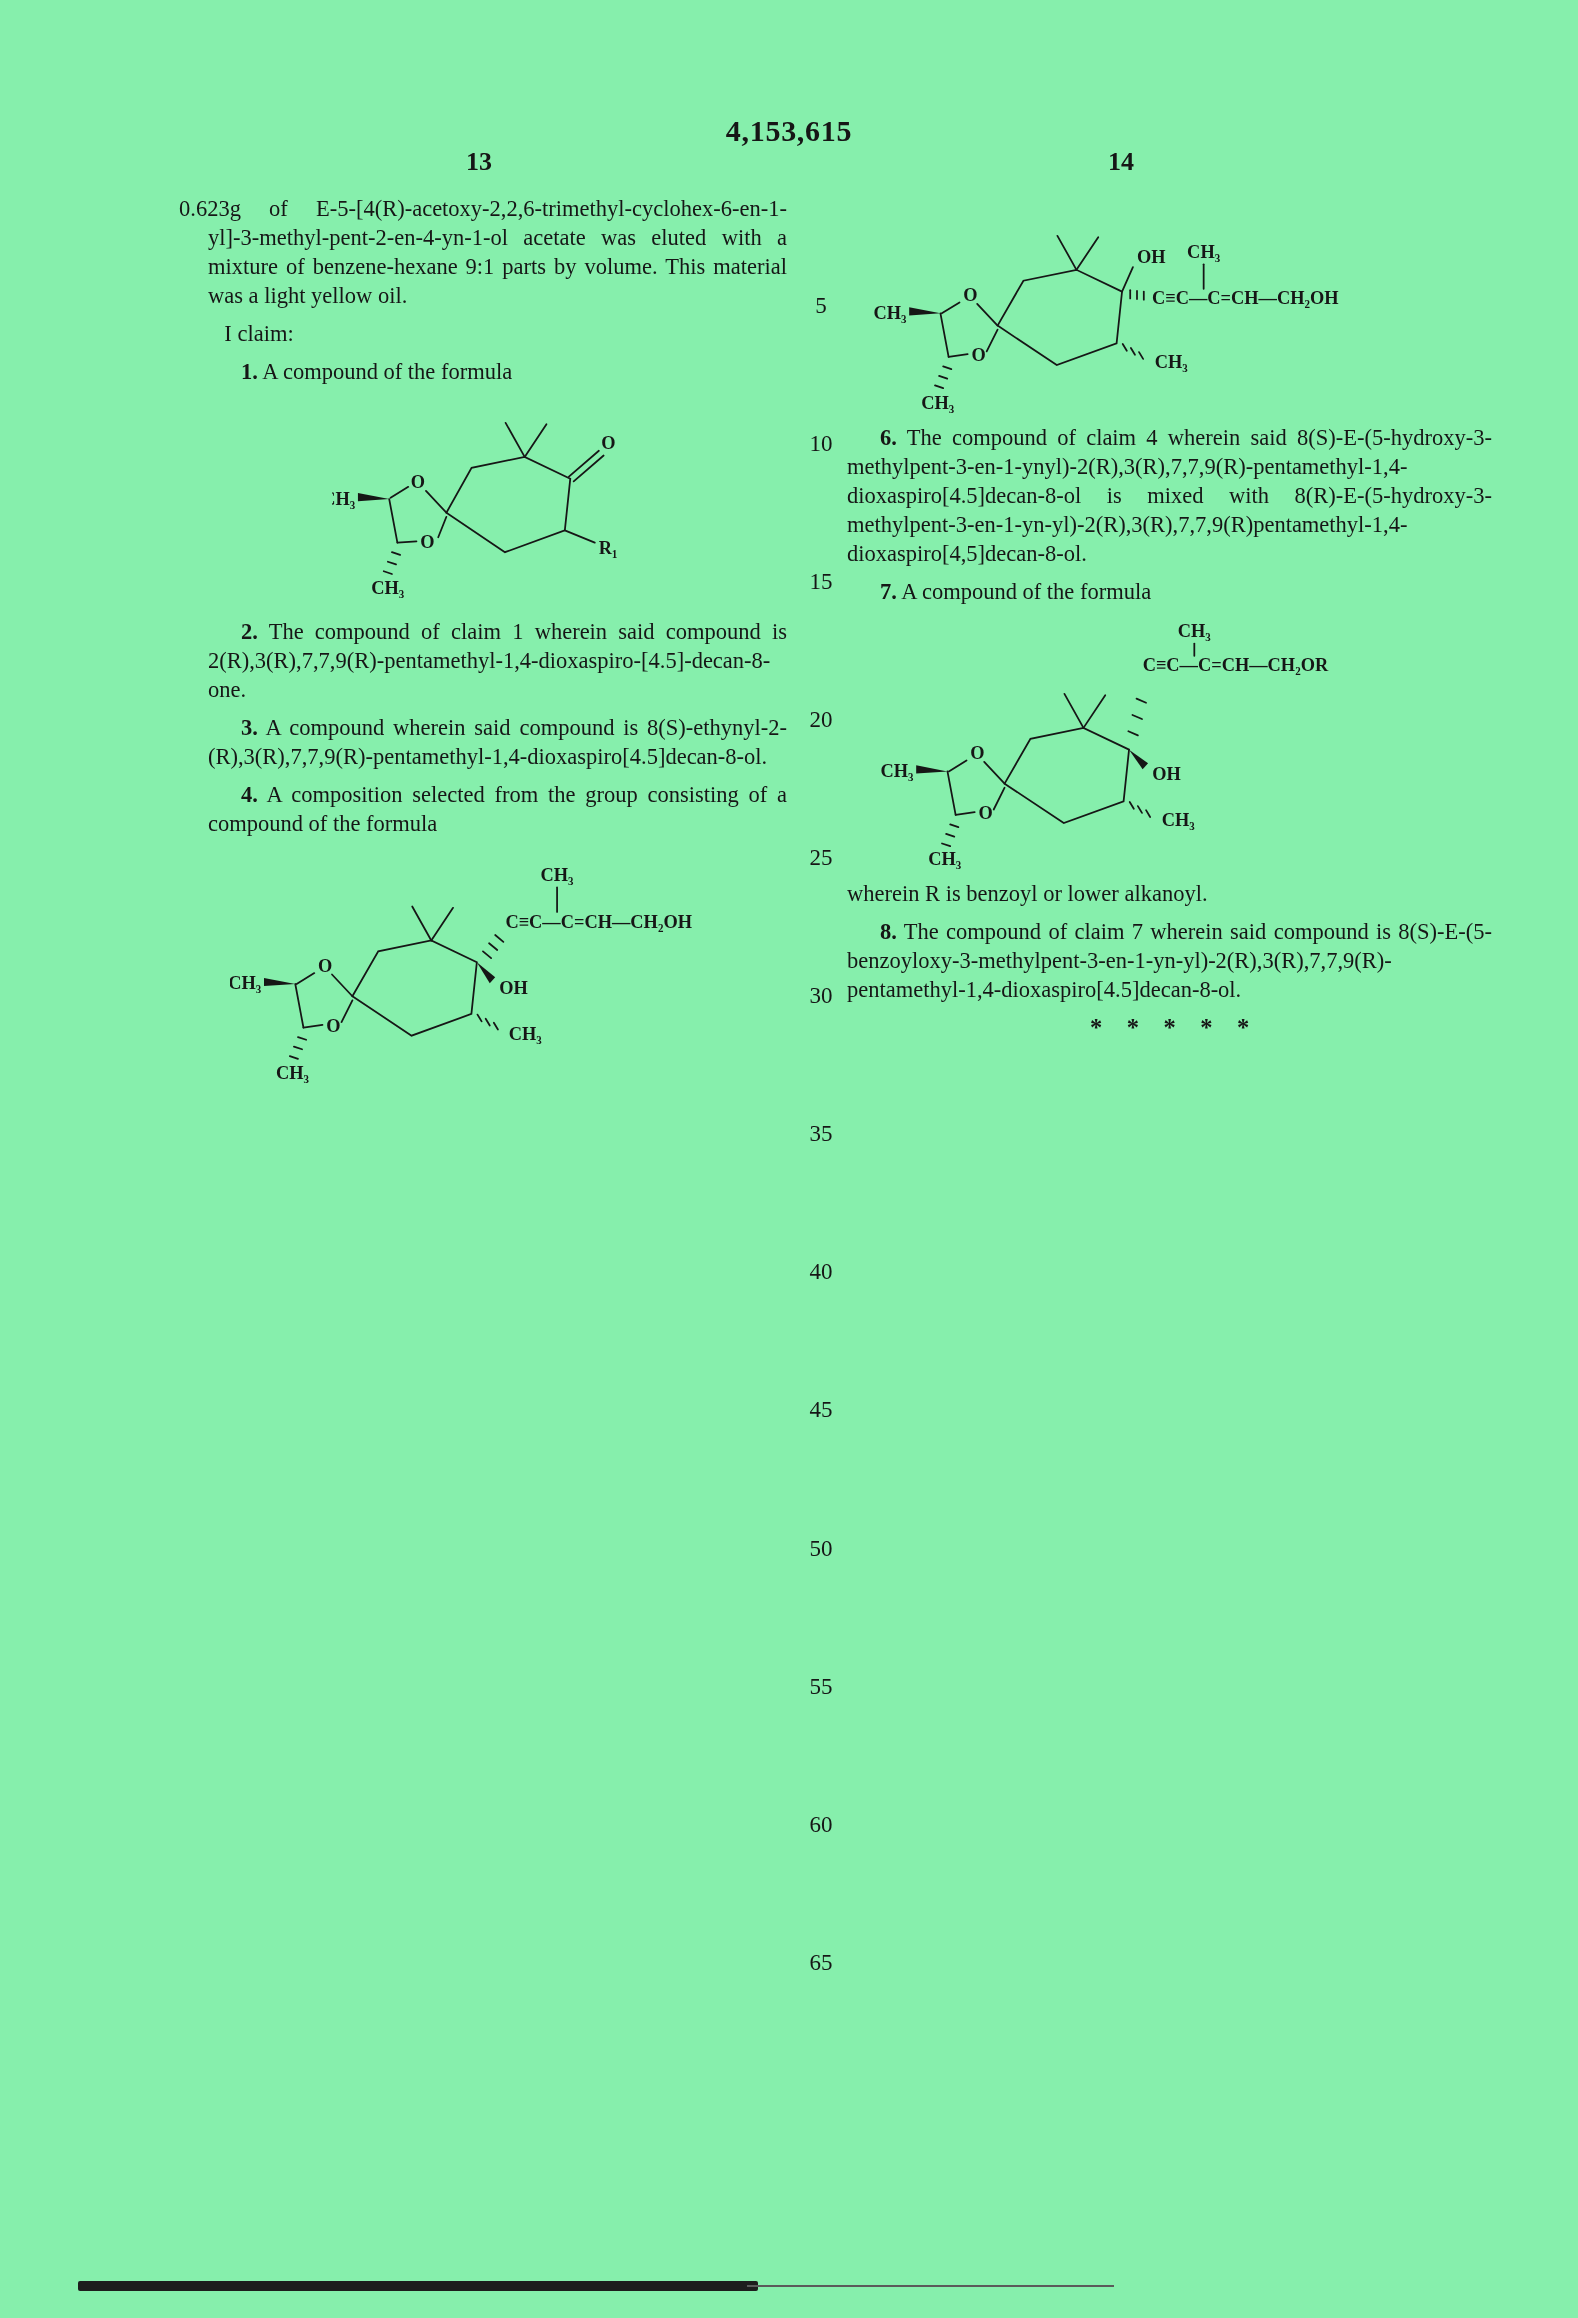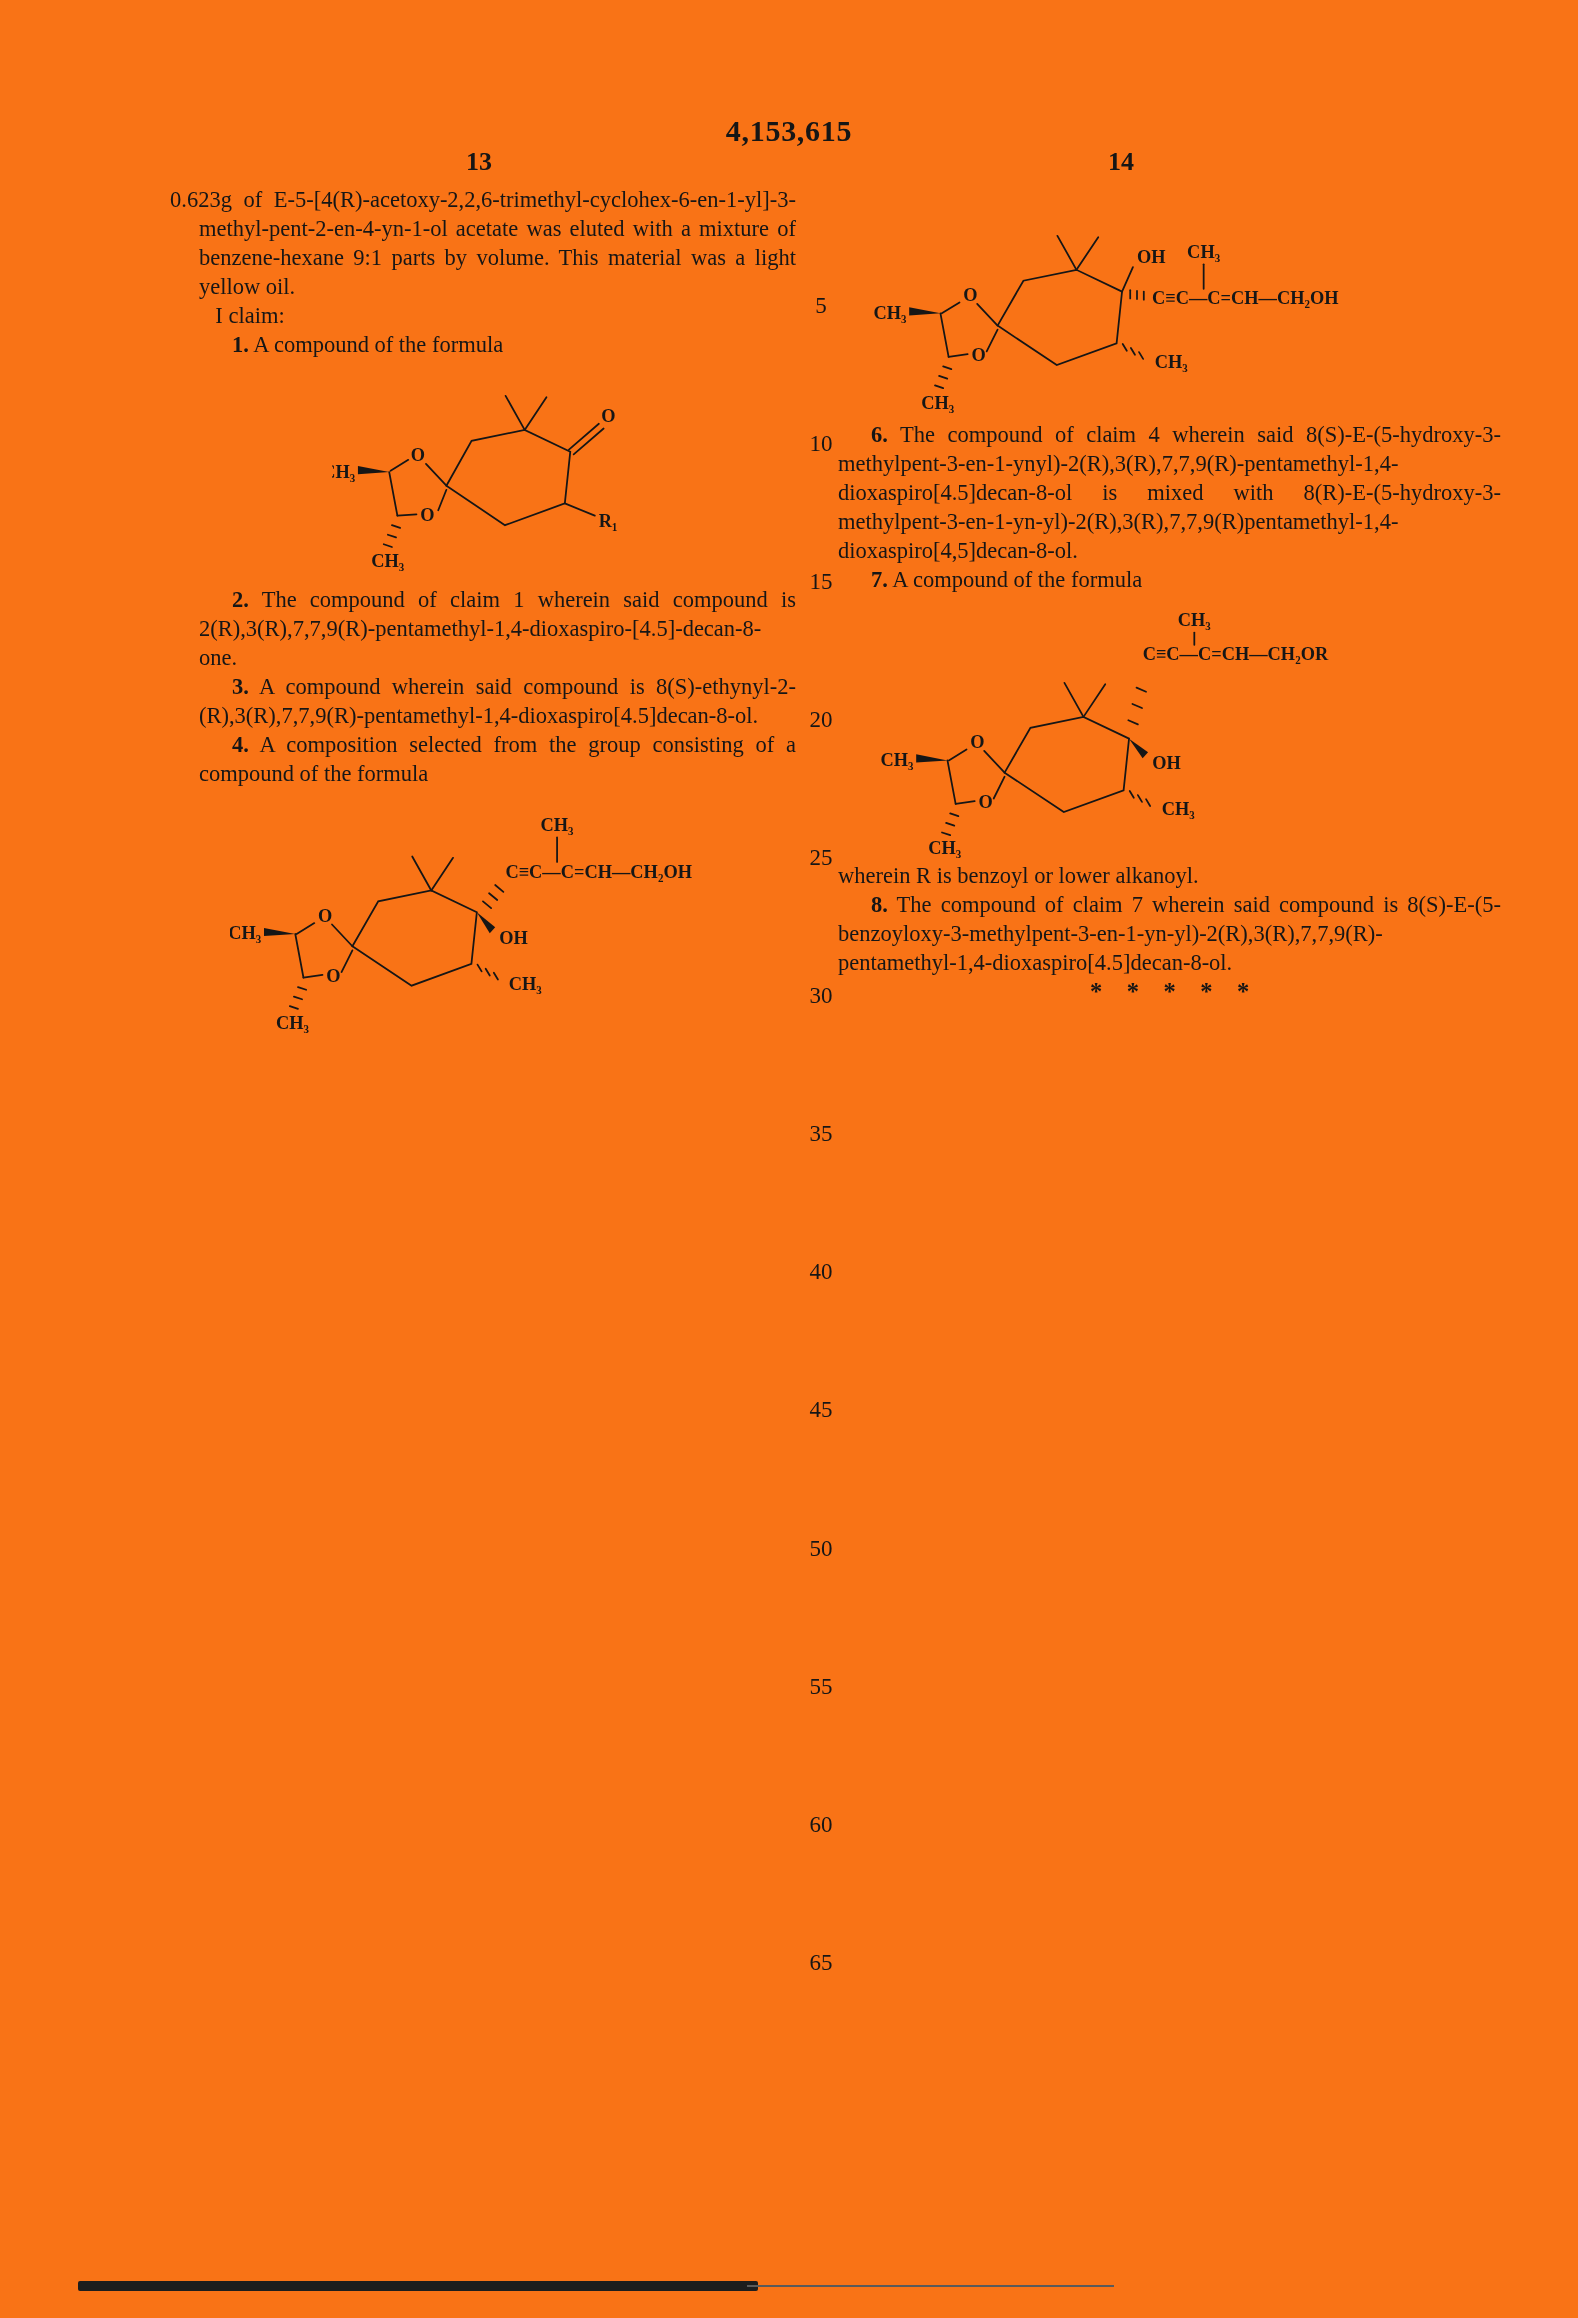--- a/index.html
+++ b/index.html
@@ -1,39 +1,39 @@
 <!DOCTYPE html>
 <html style="font-size:11px"><head>
 <meta charset="utf-8">
 <style>
   html,body{margin:0;padding:0;background:#d9d9d6;}
   .page{
     position:relative;
     width:1578px;height:2319px;
-    background:#f97316;
+    background:#86efac;
     font-family:"Liberation Serif","DejaVu Serif",serif;
     color:#161616;
     overflow:hidden;
   }
   .patent-number{
     position:absolute;top:114px;left:0;width:1578px;
     text-align:center;font-size:30px;font-weight:bold;letter-spacing:0.7px;
   }
   .colnum{position:absolute;top:147px;width:61px;text-align:left;font-size:26px;font-weight:bold;}
   .colnum.left{left:466px;}
   .colnum.right{left:1108px;}
 
   .col{
     position:absolute;top:185px;
     font-size:22.5px;line-height:29px;text-align:justify;
   }
   .leftcol{left:199px;width:597px;}
   .rightcol{left:838px;width:663px;}
 
-  .col p{margin:0;}
+  .col p{margin:9px;}
   .intro{margin-left:44px;text-indent:-29px;}
   .iclaim{text-indent:16.3px;}
   .claim{text-indent:33px;}
   .noindent{text-indent:0;}
 
   .linenum{
     position:absolute;left:797px;width:48px;text-align:center;
     font-size:23px;font-family:"Liberation Serif","DejaVu Serif",serif;color:#161616;
   }
 

